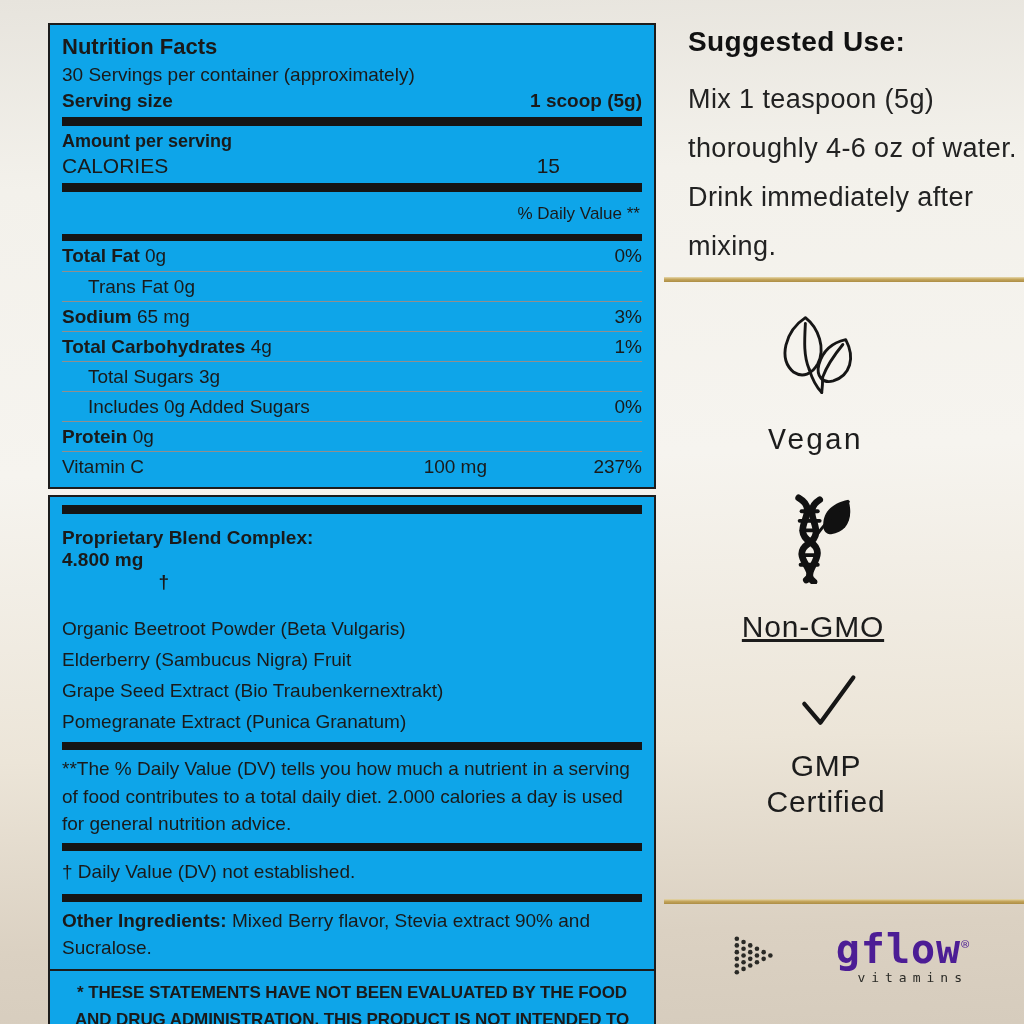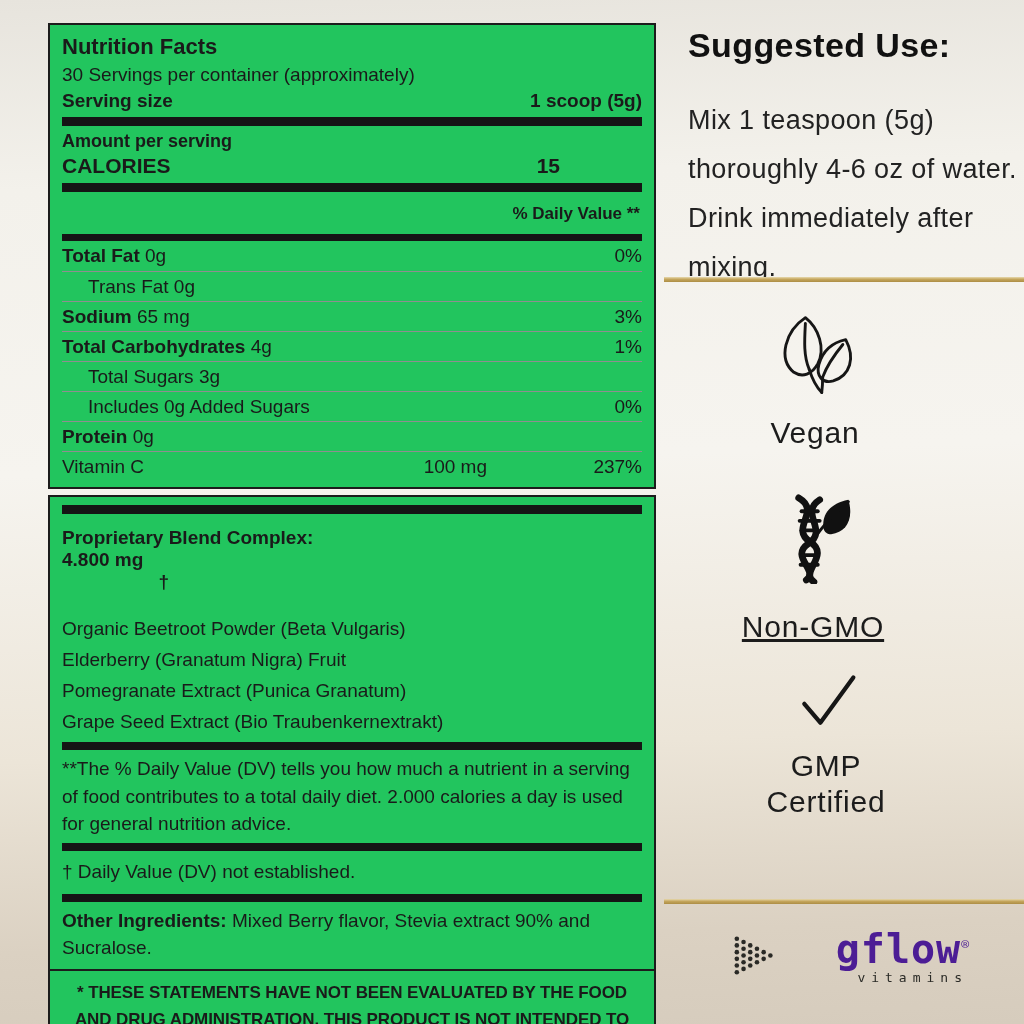--- a/index.html
+++ b/index.html
@@ -5,58 +5,58 @@
   * { margin:0; padding:0; box-sizing:border-box; }
   html,body { width:1024px; height:1024px; }
   body {
     font-family:"Liberation Sans", sans-serif;
     color:#1a1a1a;
     background:linear-gradient(178deg,#e7e4dd 0%,#f3f1eb 18%,#f6f4ef 45%,#ece5d8 72%,#dbd1c2 90%,#d6ccbd 100%);
     position:relative; overflow:hidden;
   }
   
   .label-col { position:absolute; left:48px; top:23px; width:608px; display:flex; flex-direction:column; gap:6px; }
-  .nf-box { background:#22c55e; border:2.5px solid #1c1c1c; padding:6px 12px 6px 12px; }
+  .nf-box { background:#0ea5e9; border:2.5px solid #1c1c1c; padding:6px 12px 6px 12px; }
   .nf-title { font-size:22px; font-weight:bold; margin:3px 0 4px; }
   .nf-line { font-size:19px; margin:2px 0 4px; }
   .row-flex { display:flex; justify-content:space-between; align-items:baseline; }
   .bold { font-weight:bold; }
   .bar { background:#151515; height:9px; margin:5px 0; }
   .bar-thin { background:#151515; height:7px; margin:4px 0 0; }
   .aps { font-size:18px; font-weight:bold; margin:5px 0 2px; }
-  .cal-row { font-size:21px; font-weight:bold; margin:2px 0 2px; }
+  .cal-row { font-size:21px; font-weight:normal; margin:2px 0 2px; }
   .cal-val { margin-right:82px; }
-  .dv-head { text-align:right; font-size:17px; font-weight:bold; padding:7px 2px 6px; }
+  .dv-head { text-align:right; font-size:17px; font-weight:normal; padding:7px 2px 6px; }
   .n-row { display:flex; align-items:center; min-height:30px; font-size:19px; }
   .n-row + .n-row { border-top:1.5px solid #8f8f8f; }
   .n-name { flex:1; white-space:nowrap; }
   .n-name.ind { padding-left:26px; }
   .n-amt { width:120px; text-align:right; white-space:nowrap; }
   .n-dv { width:155px; text-align:right; }
   .blend-row { display:flex; align-items:baseline; font-size:19px; font-weight:bold; padding:8px 0 4px;flex-direction:column; }
   .blend-name { flex:1; }
   .blend-dag { width:125px; text-align:right; padding-right:18px; font-weight:bold; }
   .ing-list { list-style:none; margin:16px 0 4px; }
   .ing-list li { font-size:19px; line-height:31px; }
   .footnote { font-size:19px; line-height:27.5px; margin:4px 0; }
   .dag-note { font-size:19px; padding:5px 0 6px; }
   .other { font-size:19px; line-height:27px; margin:5px 0 8px; }
   .disc-split { height:2.5px; background:#1c1c1c; margin:2px -12px 0; }
   .disclaimer { font-size:17px; font-weight:bold; text-align:center; line-height:26.5px; padding:9px 2px 4px; letter-spacing:-0.1px; }
   
   .sug { position:absolute; left:688px; top:26px; width:330px; }
-  .sug h2 { font-size:34px; font-weight:bold; color:#111; letter-spacing:0.4px; margin-bottom:31px; }
+  .sug h2 { font-size:28px; font-weight:bold; color:#111; letter-spacing:0.4px; margin-bottom:17px; }
   .sug p { font-size:27px; line-height:49px; color:#222; letter-spacing:0.4px; }
   .gold-line { position:absolute; left:664px; width:360px; height:5px;
     background:linear-gradient(180deg,#e7d9ae 0%,#c5a65c 45%,#ac8d45 100%); }
   .gl-1 { top:277px; } .gl-2 { top:899px; }
   .badge { position:absolute; text-align:center; color:#1c1c1c; }
   .badge .blabel { font-size:30px; letter-spacing:0.8px; color:#1c1c1c; }
   .b-vegan { left:700px; top:308px; width:230px; }
-  .b-vegan .blabel { margin-top:12px; }
+  .b-vegan .blabel { margin-top:20px;font-family:Liberation Mono, monospace; }
   .b-nongmo { left:698px; top:492px; width:230px;text-decoration:underline; }
   .b-nongmo .blabel { margin-top:26px; }
   .b-gmp { left:711px; top:672px; width:230px; }
   .b-gmp .blabel { margin:18px auto 0; width:150px; line-height:36px; }
   .brand { position:absolute; left:690px; top:925px; width:280px; display:flex; align-items:center; justify-content:center; gap:13px; }
   .brand-text { display:flex; flex-direction:column; align-items:flex-end; }
   .brand-name { font-family:"DejaVu Sans Mono", monospace; font-size:40px; font-weight:600; color:#4c1d95; letter-spacing:1px; line-height:40px; }
   .brand-reg { font-size:13px; vertical-align:super; font-weight:400; }
   .brand-tag { font-family:"DejaVu Sans Mono", monospace; font-size:13px; letter-spacing:6px; color:#2a2a26; margin-top:1px; padding-right:2px; }
   svg { display:block; margin:0 auto; }
@@ -126,23 +126,23 @@
 
   <div class="nf-box">
     <div class="bar" style="margin-top:2px;"></div>
     <div class="blend-row">
       <span class="blend-name">Proprietary Blend Complex:</span>
       <span>4.800 mg</span>
       <span class="blend-dag">†</span>
     </div>
     <ul class="ing-list">
       <li>Organic Beetroot Powder (Beta Vulgaris)</li>
-      <li>Elderberry (Granatum Nigra) Fruit</li>
+      <li>Elderberry (Sambucus Nigra) Fruit</li>
+      <li>Grape Seed Extract (Bio Traubenkernextrakt)</li>
       <li>Pomegranate Extract (Punica Granatum)</li>
-      <li>Grape Seed Extract (Bio Traubenkernextrakt)</li>
     </ul>
     <div class="bar" style="height:8px;"></div>
     <div class="footnote">**The % Daily Value (DV) tells you how much a nutrient in a serving of food contributes to a total daily diet. 2.000 calories a day is used for general nutrition advice.</div>
     <div class="bar" style="height:8px;"></div>
     <div class="dag-note">† Daily Value (DV) not established.</div>
     <div class="bar" style="height:8px;"></div>
     <div class="other">
       <span class="bold">Other Ingredients:</span><span> Mixed Berry flavor, Stevia extract 90% and Sucralose.</span>
     </div>
     <div class="disc-split"></div>

